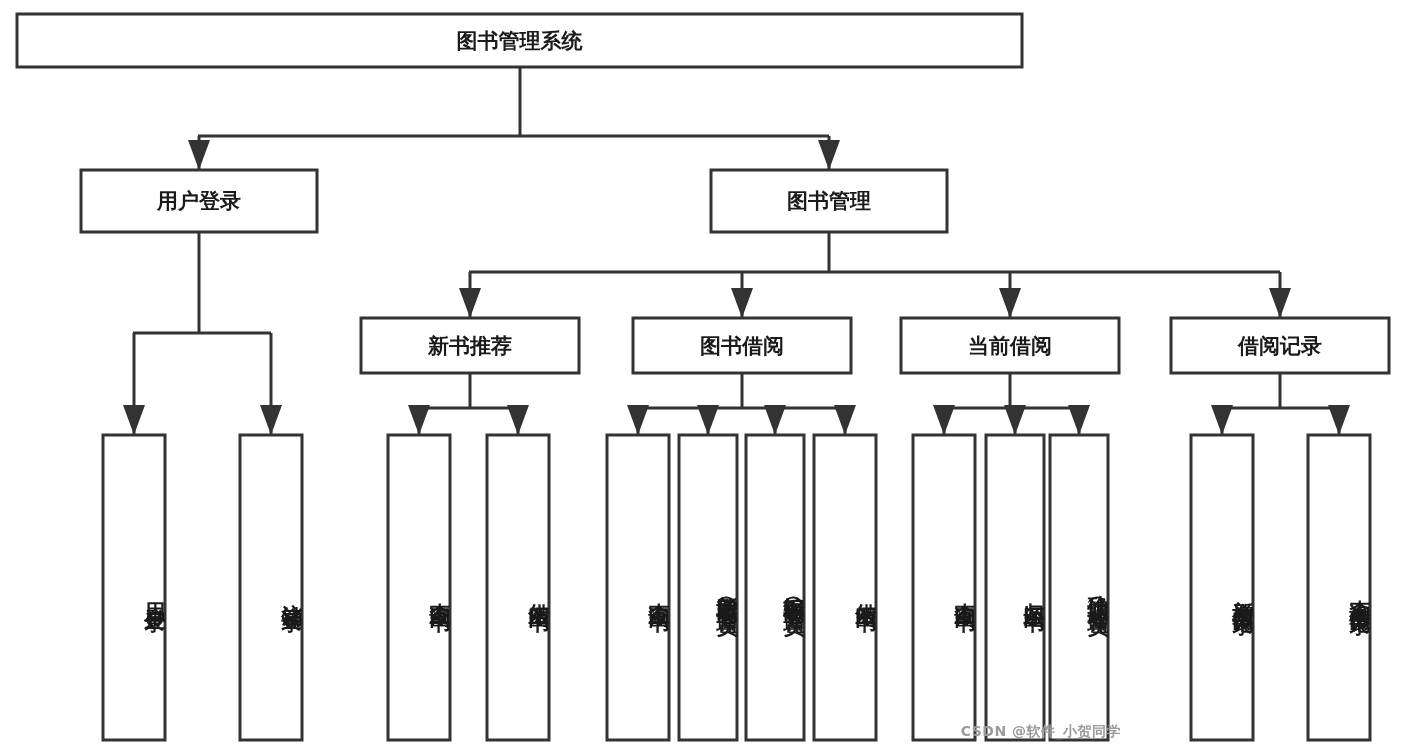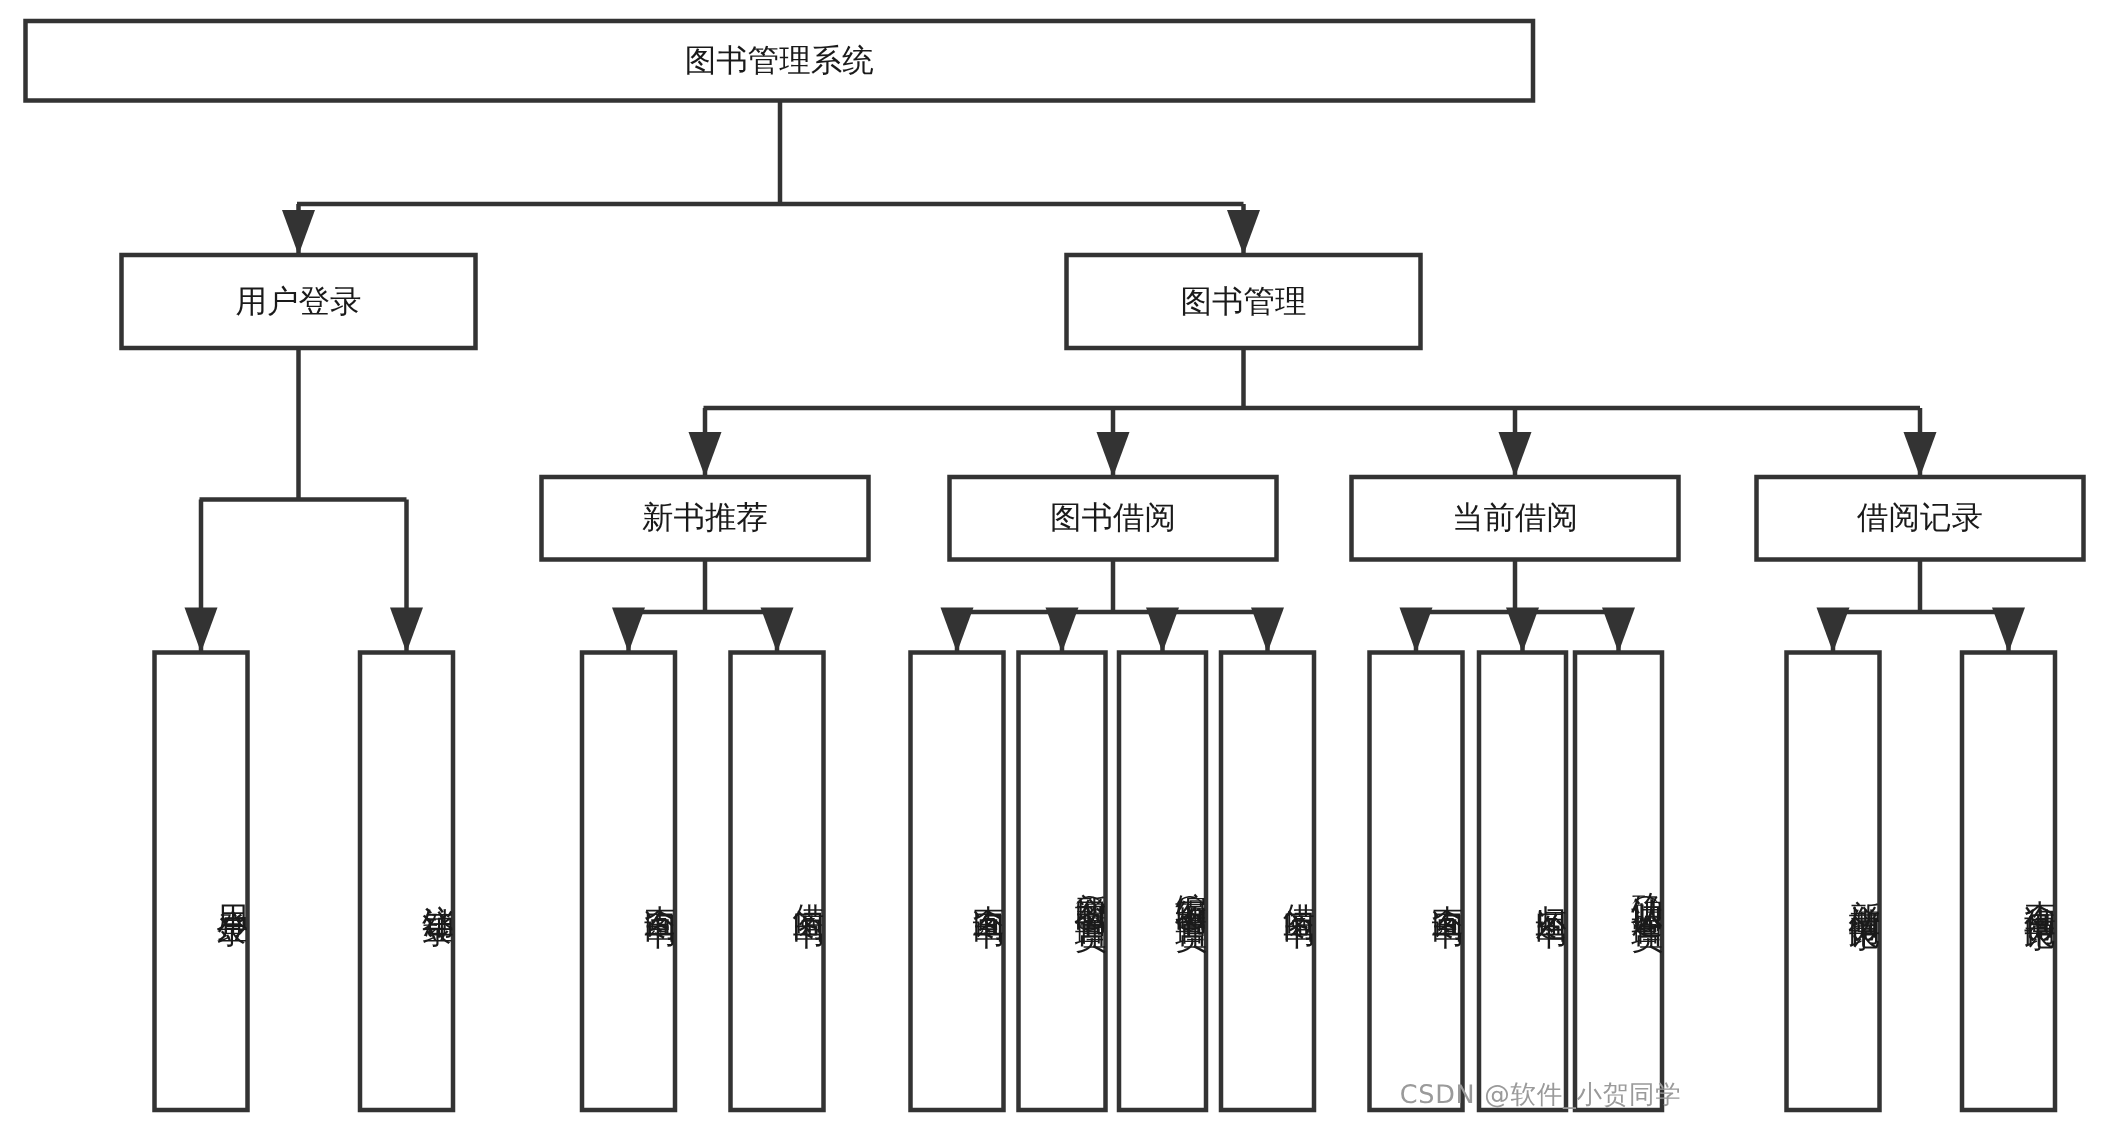--- a/index.html
+++ b/index.html
@@ -12,20 +12,21 @@
     height: 747px;
     font-family: "DejaVu Sans", "Liberation Sans", sans-serif;
     overflow: hidden;
     position: relative;
   }
   #diagram-root {
     position: relative;
     width: 1129px;
     height: 747px;
     background: #ffffff;
+    font-weight: bold;
   }
   svg#tree-svg {
     position: absolute;
     left: 0;
     top: 0;
     width: 1405px;
     height: 747px;
     display: block;
   }
   .node-box {
@@ -63,21 +64,21 @@
     display: flex;
     align-items: flex-start;
     justify-content: center;
     pointer-events: none;
   }
   .watermark {
     position: absolute;
     right: 8px;
     bottom: 6px;
     font-family: "DejaVu Sans", "Liberation Sans", sans-serif;
-    font-size: 17px;
+    font-size: 14px;
     color: #9a9a9a;
     white-space: nowrap;
     letter-spacing: 0.5px;
   }
 </style>
 </head>
 <body>
 
 <div id="diagram-root">
 

